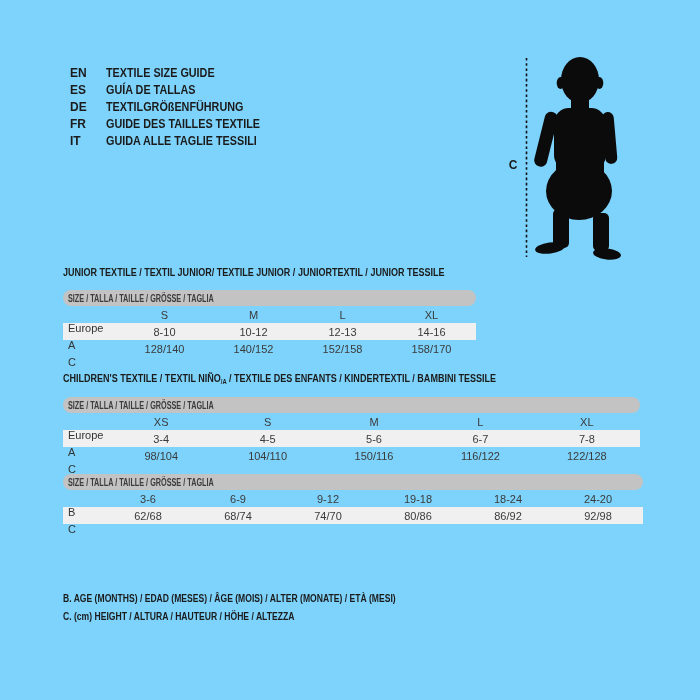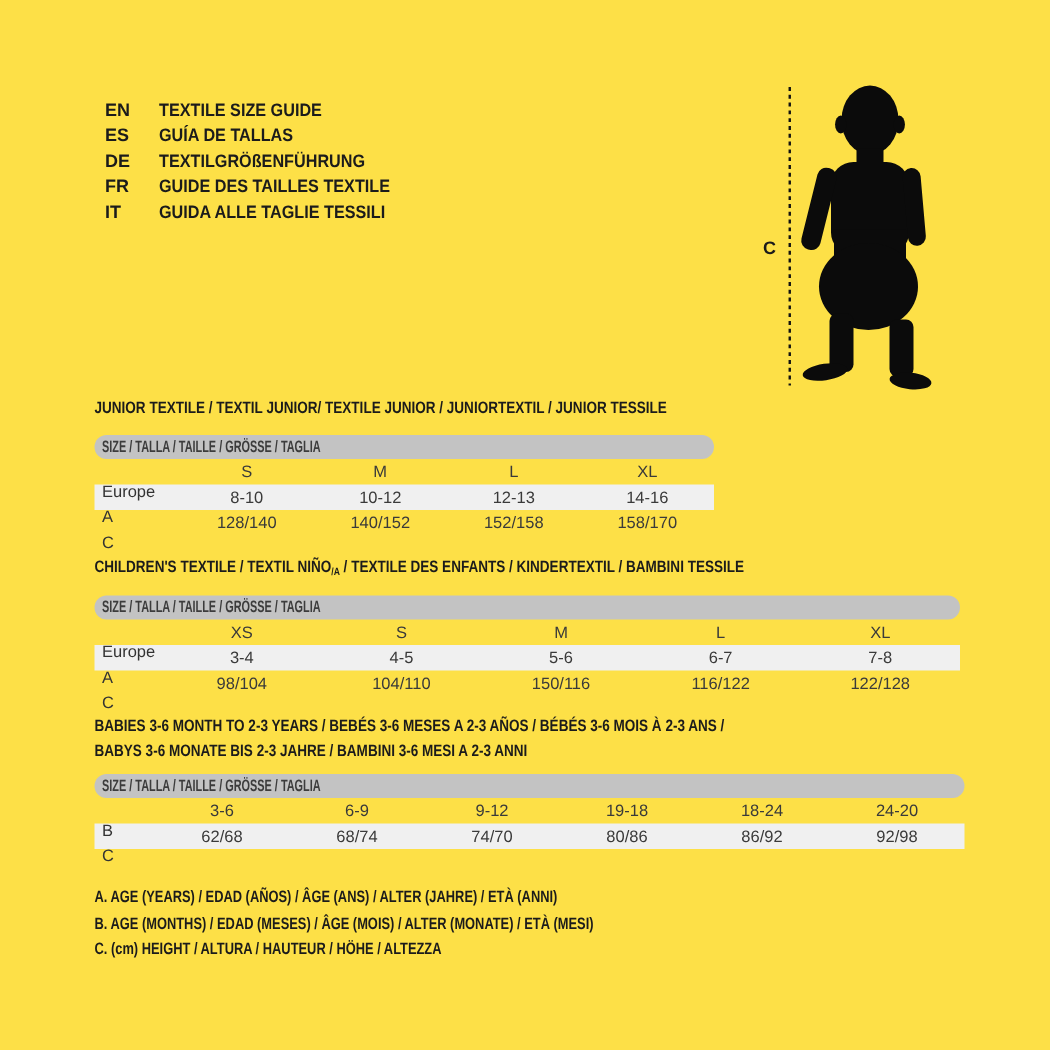--- a/index.html
+++ b/index.html
@@ -1,18 +1,18 @@
 <!DOCTYPE html>
 <html><head>
 <meta charset="utf-8">
 <style>
   html,body{margin:0;padding:0;background:#ffffff;}
   *{box-sizing:border-box;}
   body{font-family:"Liberation Sans","DejaVu Sans",sans-serif;}
-  .canvas{position:relative;width:700px;height:700px;background:#fde047;overflow:hidden;}
+  .canvas{position:relative;width:700px;height:700px;background:#7dd3fc;overflow:hidden;}
 
   
   .languages{position:absolute;left:70px;top:64px;}
   .lang-row{display:flex;height:17px;align-items:center;white-space:nowrap;}
   .lang-code{display:inline-block;width:36px;font-size:12px;font-weight:700;color:#1b1b1b;}
   .lang-label{display:inline-block;font-size:12px;font-weight:700;color:#1b1b1b;
               transform:scaleX(.9);transform-origin:0 50%;white-space:nowrap;}
 
   
   .figure-svg{position:absolute;left:520px;top:55px;}
@@ -161,28 +161,20 @@
       <span class="lbl">C</span>
       <span class="cell">98/104</span>
       <span class="cell">104/110</span>
       <span class="cell">150/116</span>
       <span class="cell">116/122</span>
       <span class="cell">122/128</span>
     </div>
   </section>
 
   <section class="tbl t3">
-    <div class="title-block">
-      <div class="tbl-title">
-        <span class="cond">BABIES 3-6 MONTH TO 2-3 YEARS / BEBÉS 3-6 MESES A 2-3 AÑOS / BÉBÉS 3-6 MOIS À 2-3 ANS /</span>
-      </div>
-      <div class="tbl-title">
-        <span class="cond">BABYS 3-6 MONATE BIS 2-3 JAHRE / BAMBINI 3-6 MESI A 2-3 ANNI</span>
-      </div>
-    </div>
     <div class="size-bar" style="background:#c3c3c3">
       <span class="bar-text">SIZE / TALLA / TAILLE / GRÖSSE / TAGLIA</span>
     </div>
     <div class="row">
       <span class="lbl">B</span>
       <span class="cell">3-6</span>
       <span class="cell">6-9</span>
       <span class="cell">9-12</span>
       <span class="cell">19-18</span>
       <span class="cell">18-24</span>
@@ -194,23 +186,20 @@
       <span class="cell">68/74</span>
       <span class="cell">74/70</span>
       <span class="cell">80/86</span>
       <span class="cell">86/92</span>
       <span class="cell">92/98</span>
     </div>
   </section>
 
   <div class="footnotes">
     <div class="fn">
-      <span class="fn-text">A. AGE (YEARS) / EDAD (AÑOS) / ÂGE (ANS) / ALTER (JAHRE) / ETÀ (ANNI)</span>
-    </div>
-    <div class="fn">
       <span class="fn-text">B. AGE (MONTHS) / EDAD (MESES) / ÂGE (MOIS) / ALTER (MONATE) / ETÀ (MESI)</span>
     </div>
     <div class="fn">
       <span class="fn-text">C. (cm) HEIGHT / ALTURA / HAUTEUR / HÖHE / ALTEZZA</span>
     </div>
   </div>
 
 </div>
 
 </body></html>

